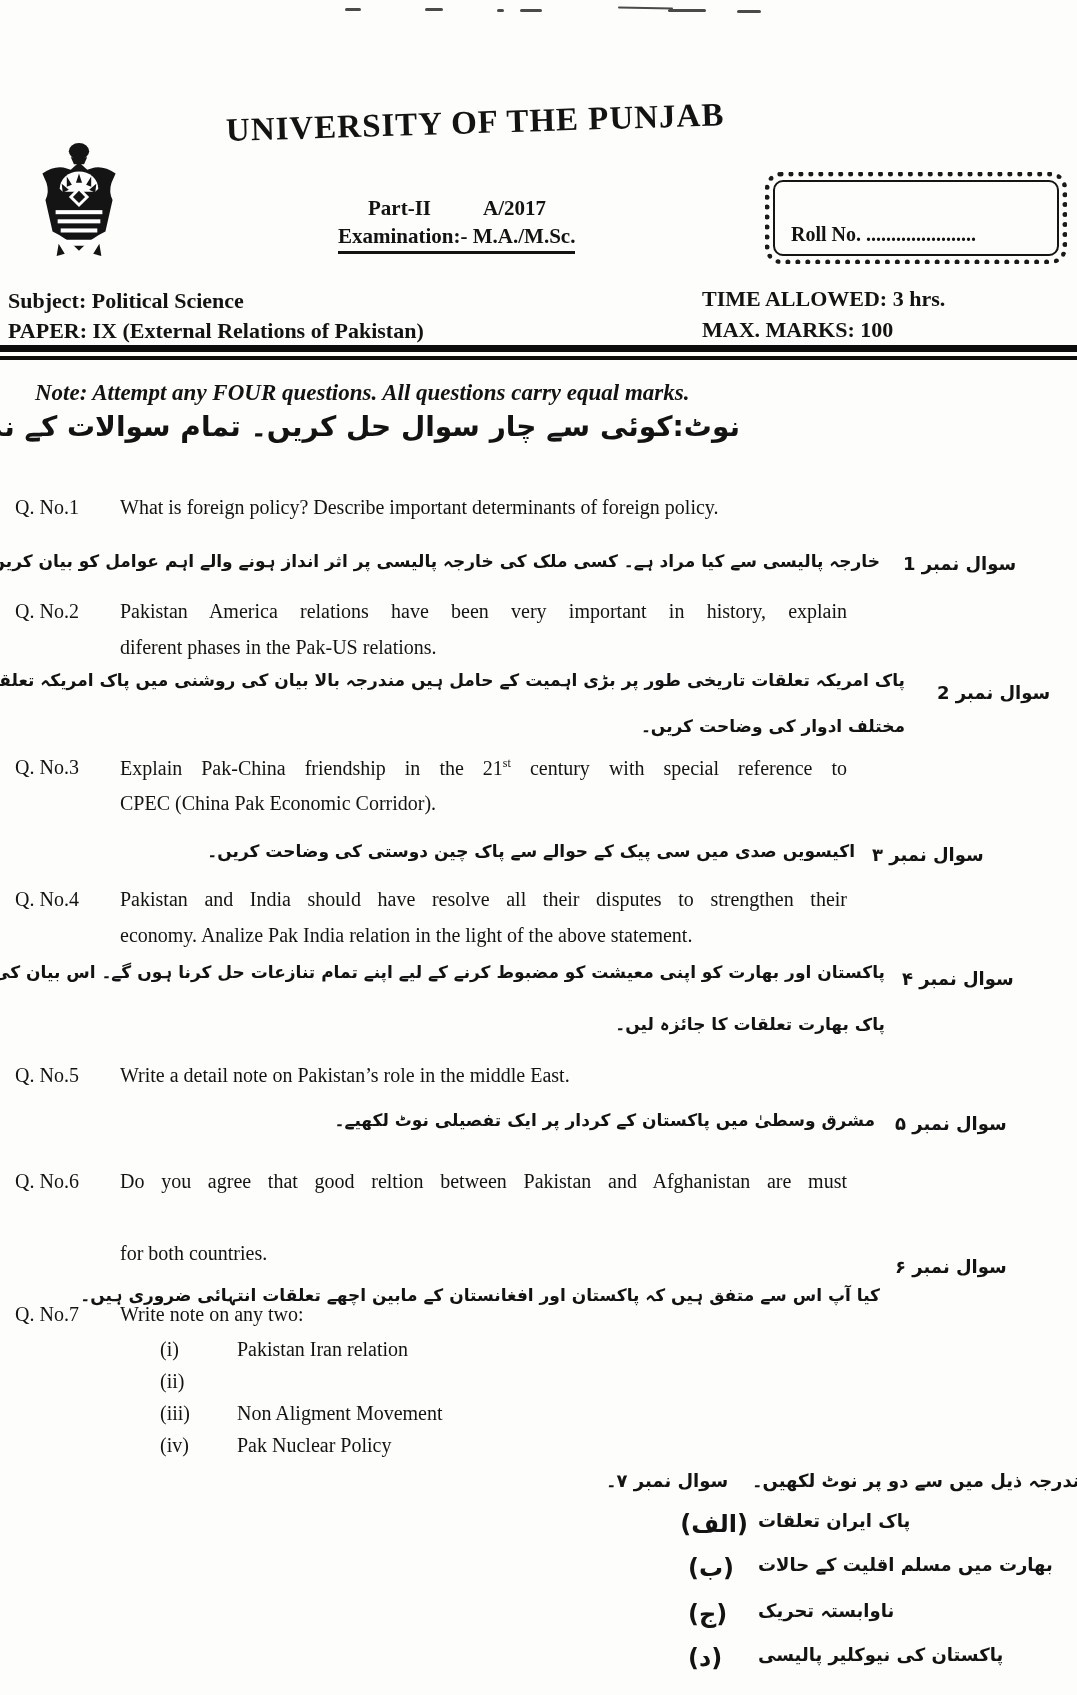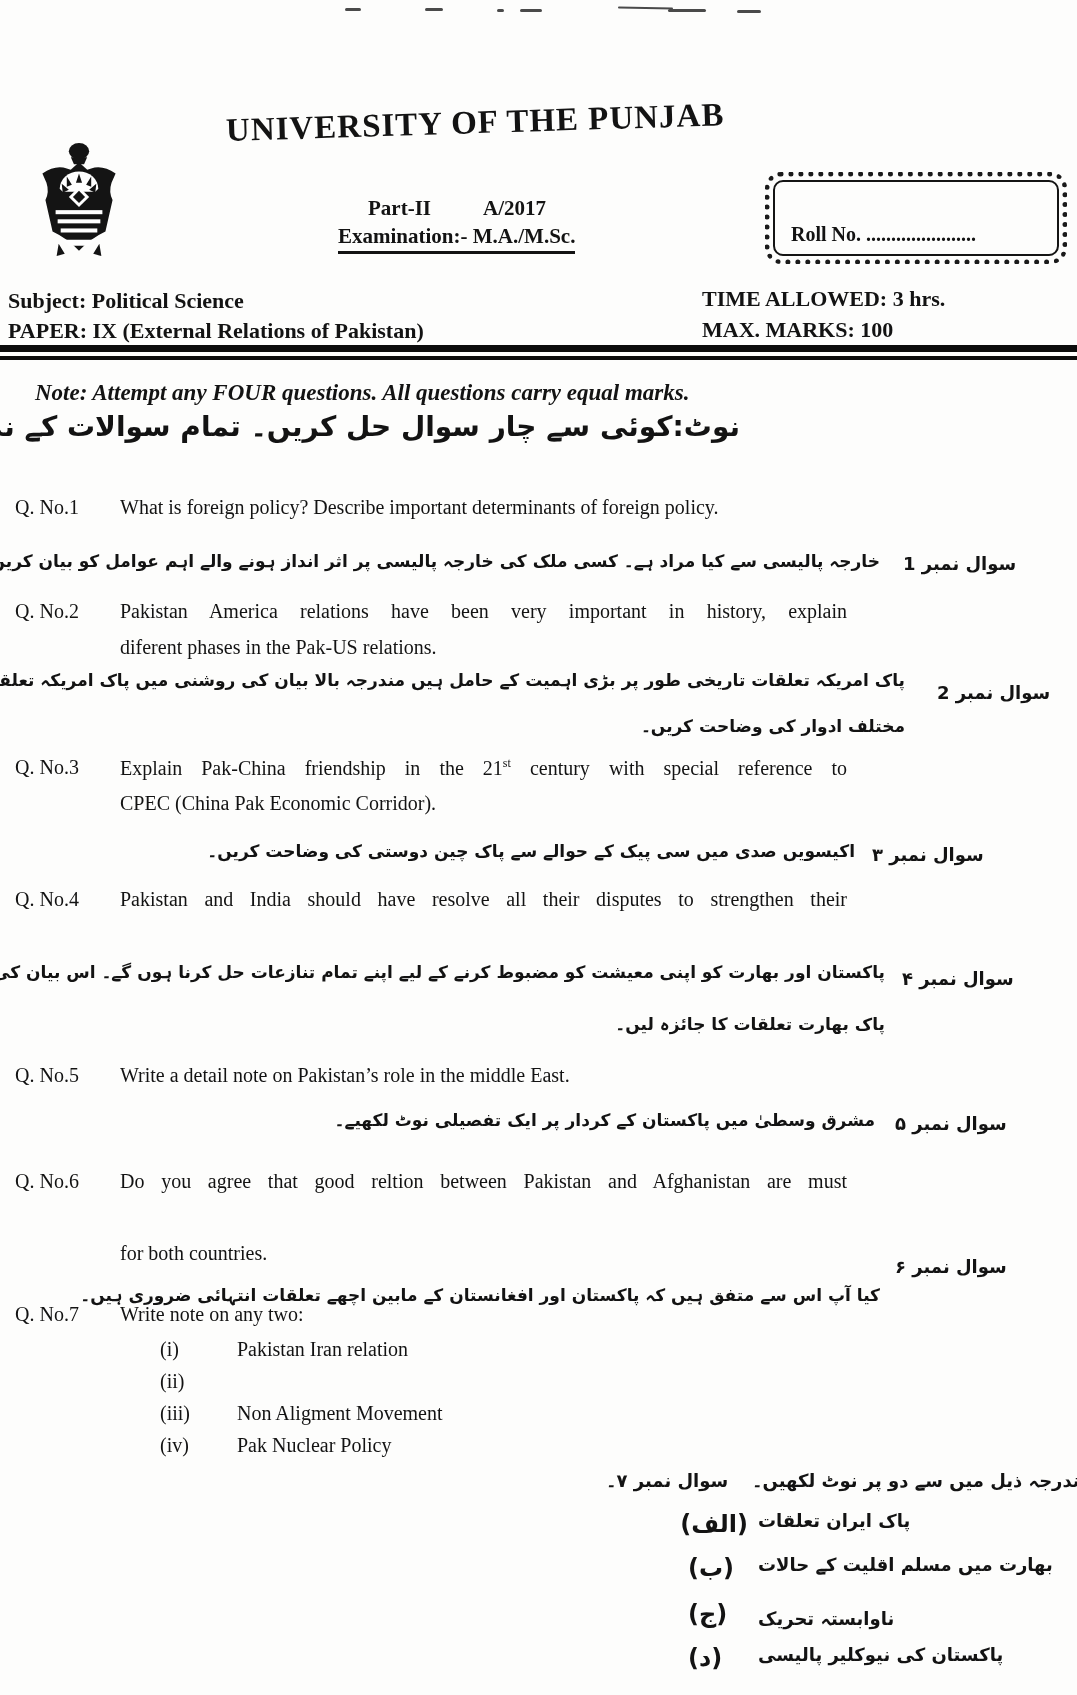--- a/index.html
+++ b/index.html
@@ -105,20 +105,21 @@
   <div class="urdu" style="right:172px;top:716px;" dir="rtl">مختلف ادوار کی وضاحت کریں۔</div>
 
   <div class="qnum" style="top:756px;">Q. No.3</div>
   <div class="qline just" style="top:756px;"><span>Explain Pak-China friendship in the 21</span><span class="sup">st</span><span> century with special reference to</span></div>
   <div class="qline" style="top:792px;">CPEC (China Pak Economic Corridor).</div>
   <div class="urdu" style="right:222px;top:841px;" dir="rtl">اکیسویں صدی میں سی پیک کے حوالے سے پاک چین دوستی کی وضاحت کریں۔</div>
   <div class="ulabel" style="left:872px;top:844px;" dir="rtl">سوال نمبر ۳</div>
 
   <div class="qnum" style="top:888px;">Q. No.4</div>
   <div class="qline just" style="top:888px;">Pakistan and India should have resolve all their disputes to strengthen their</div>
+  <div class="qline" style="top:924px;">economy. Analize Pak India relation in the light of the above statement.</div>
   <div class="urdu" style="right:192px;top:962px;" dir="rtl">پاکستان اور بھارت کو اپنی معیشت کو مضبوط کرنے کے لیے اپنے تمام تنازعات حل کرنا ہوں گے۔ اس بیان کی روشنی میں</div>
   <div class="ulabel" style="left:902px;top:968px;" dir="rtl">سوال نمبر ۴</div>
   <div class="urdu" style="right:192px;top:1014px;" dir="rtl">پاک بھارت تعلقات کا جائزہ لیں۔</div>
 
   <div class="qnum" style="top:1064px;">Q. No.5</div>
   <div class="qline" style="top:1064px;">Write a detail note on Pakistan’s role in the middle East.</div>
   <div class="urdu" style="right:202px;top:1110px;" dir="rtl">مشرق وسطیٰ میں پاکستان کے کردار پر ایک تفصیلی نوٹ لکھیے۔</div>
   <div class="ulabel" style="left:895px;top:1113px;" dir="rtl">سوال نمبر ۵</div>
 
   <div class="qnum" style="top:1170px;">Q. No.6</div>
@@ -139,17 +140,17 @@
   <div class="itemtext" style="top:1434px;">Pak Nuclear Policy</div>
 
   <div class="ulabel" style="left:606px;top:1470px;" dir="rtl">سوال نمبر ۷۔</div>
   <div class="uitem" style="left:752px;top:1470px;" dir="rtl">مندرجہ ذیل میں سے دو پر نوٹ لکھیں۔</div>
 
   <div class="umarker" style="left:688px;top:1510px;" dir="rtl">(الف)</div>
   <div class="uitem" style="left:758px;top:1510px;" dir="rtl">پاک ایران تعلقات</div>
   <div class="umarker" style="left:688px;top:1554px;" dir="rtl">(ب)</div>
   <div class="uitem" style="left:758px;top:1554px;" dir="rtl">بھارت میں مسلم اقلیت کے حالات</div>
   <div class="umarker" style="left:688px;top:1600px;" dir="rtl">(ج)</div>
-  <div class="uitem" style="left:758px;top:1600px;margin-top:8px;" dir="rtl">ناوابستہ تحریک</div>
+  <div class="uitem" style="left:758px;top:1600px;" dir="rtl">ناوابستہ تحریک</div>
   <div class="umarker" style="left:688px;top:1644px;" dir="rtl">(د)</div>
   <div class="uitem" style="left:758px;top:1644px;" dir="rtl">پاکستان کی نیوکلیر پالیسی</div>
 
 </div>
 
 </body></html>

